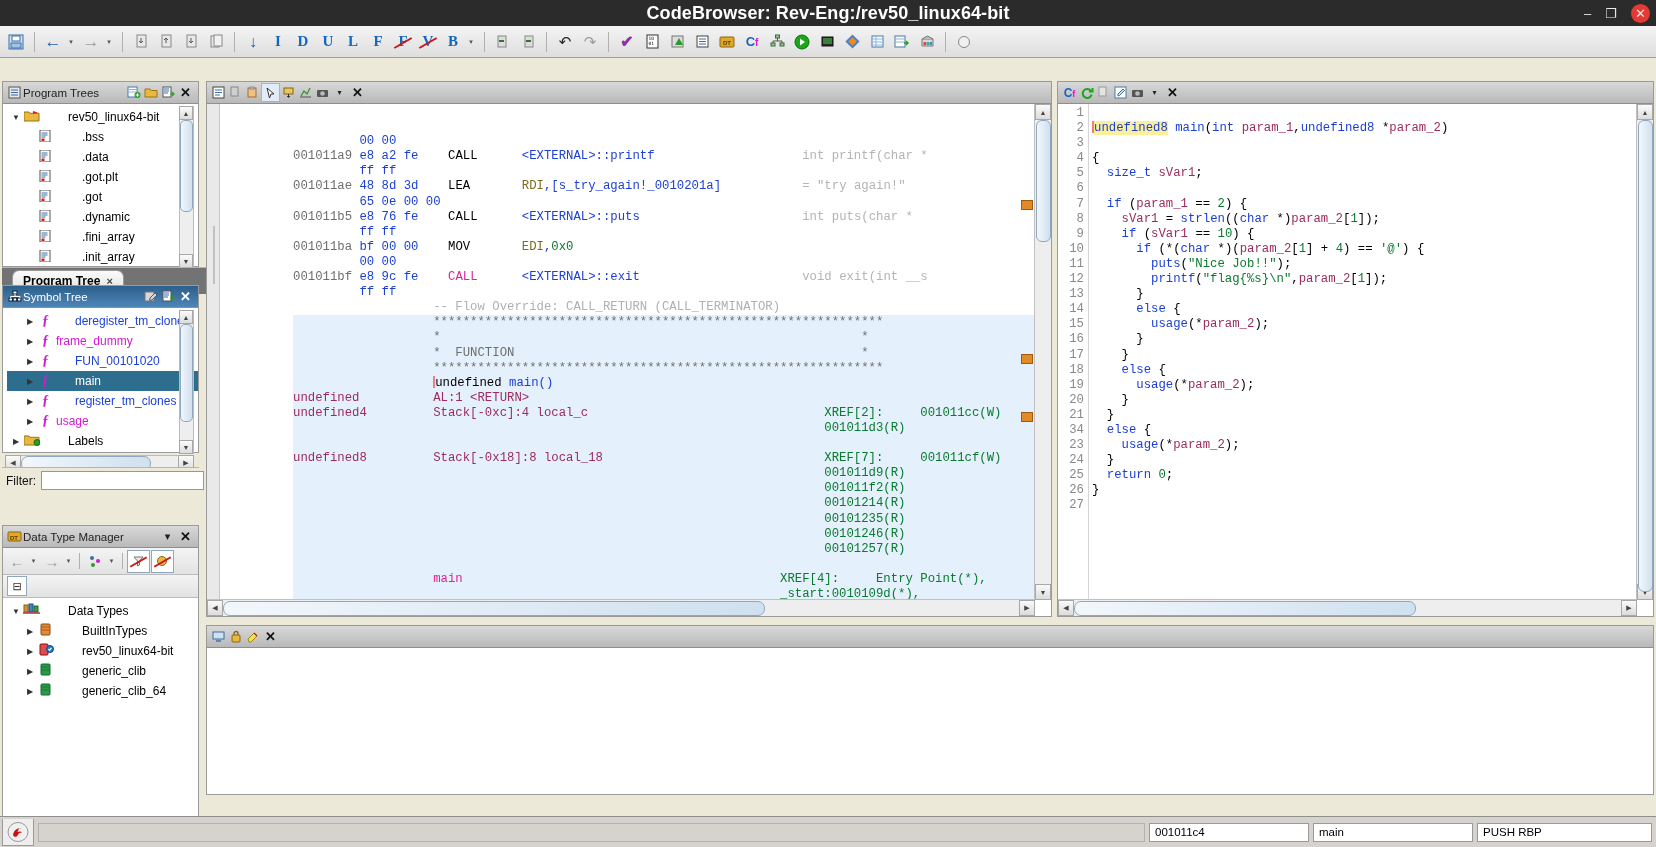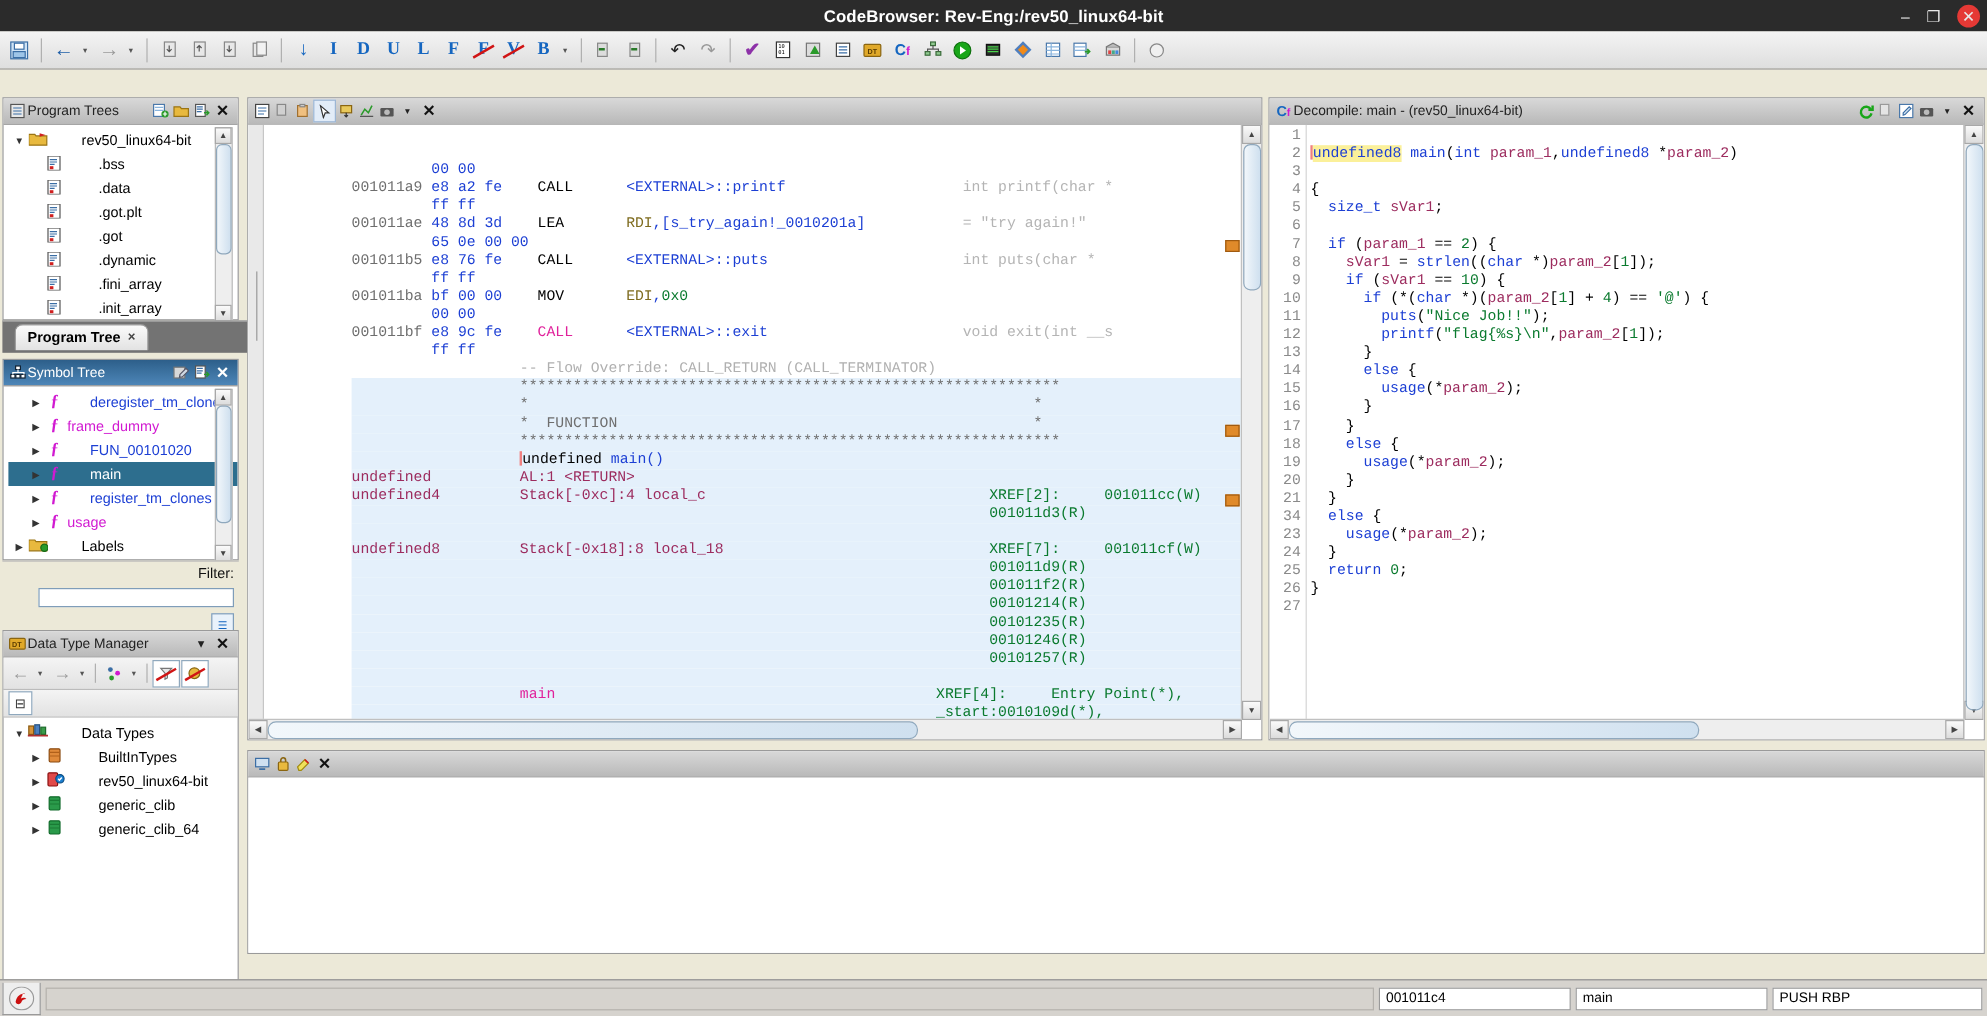--- a/index.html
+++ b/index.html
@@ -1,21 +1,21 @@
 <!DOCTYPE html>
 <html><head>
 <meta charset="utf-8">
 <style>
   html,body{margin:0;padding:0;}
   body{width:1656px;height:847px;background:#d4d0c8;font-family:"Liberation Sans",sans-serif;font-size:12px;overflow:hidden;}
   .win{position:relative;width:1656px;height:847px;background:#ece9d8;}
 
   
   .titlebar{height:26px;background:#2b2b2b;color:#fff;display:flex;align-items:center;justify-content:center;position:relative;}
-  .titlebar .t{font-size:14px;font-weight:bold;letter-spacing:.1px;}
+  .titlebar .t{font-size:18px;font-weight:bold;letter-spacing:.1px;}
   .winbtns{position:absolute;right:6px;top:0;height:26px;display:flex;align-items:center;gap:14px;}
   .winbtns span{font-size:13px;color:#e8e8e8;line-height:1;cursor:default;}
   .wclose{width:19px;height:19px;border-radius:50%;background:#e53935;color:#fff;display:flex;align-items:center;justify-content:center;font-size:12px;}
 
   
   .menubar{height:20px;background:linear-gradient(#fdfdfd,#e9e9e9);border-bottom:1px solid #b5b5b5;display:flex;align-items:center;padding-left:8px;gap:0px;}
   .menubar .mi{padding:2px 8px;font-size:12px;color:#111;cursor:default;}
   .menubar .mi u{text-decoration:underline;}
 
   
@@ -44,21 +44,21 @@
   .row{display:flex;align-items:center;height:20px;white-space:nowrap;padding-left:2px;cursor:default;}
   .row.sel{background:#2d6e8e;}
   .row.sel .lbl{color:#fff;}
   .tw{width:14px;text-align:center;font-size:8px;color:#333;}
   .ico{width:17px;display:inline-block;text-align:center;font-size:12px;}
   .lbl{padding-left:2px;}
   .c-blue{color:#1c3fd4;margin-left:19px;}
   .c-mag{color:#d11ad1;}
   .c-black{color:#000;padding-left:28px;}
 
-  .filterbar{display:flex;align-items:flex-end;gap:5px;padding:3px 4px;background:#ece9d8;border-top:1px solid #b5b5b5;flex-direction:column;}
+  .filterbar{display:flex;align-items:center;gap:5px;padding:3px 4px;background:#ece9d8;border-top:1px solid #b5b5b5;}
   .filterbar label{font-size:12px;color:#111;}
   .filterbar input{flex:1;height:17px;border:1px solid #7f9db9;font-size:12px;padding:0 3px;background:#fff;}
   .fbtn{width:17px;height:17px;border:1px solid #7f9db9;background:#e9f2fb;display:flex;align-items:center;justify-content:center;font-size:9px;color:#1566c0;cursor:default;}
 
   .tabstrip{height:26px;background:#737373;border-top:1px solid #b5b5b5;display:flex;align-items:center;padding-left:10px;font-weight:bold;}
   .tab{background:linear-gradient(#fbfbfb,#e2e2e2);border:1px solid #9a9a9a;border-bottom:none;border-radius:7px 7px 0 0;padding:3px 10px 4px 10px;font-size:12px;display:flex;align-items:center;gap:6px;cursor:default;}
   .tab .tx{font-size:11px;color:#444;}
 
   
   .code{font-family:"Liberation Mono",monospace;font-size:12.3px;line-height:15.1px;white-space:pre;}
@@ -439,21 +439,21 @@
       </div>
     </div>
 
     <div class="tabstrip" style="position:absolute;left:2px;top:190px;width:197px;">
       <div class="tab">
         <span>Program Tree</span>
         <span class="tx">×</span>
       </div>
     </div>
 
-    <div class="panel" style="left:2px;top:222px;width:197px;height:168px;">
+    <div class="panel" style="left:2px;top:208px;width:197px;height:168px;">
       <div class="phead active">
         <span class="hicon">
             <svg width="14" height="13" viewBox="0 0 14 13">
               <rect x="5" y="1" width="4" height="3" fill="#fff" stroke="#123"></rect>
               <rect x="1" y="8" width="3.5" height="3" fill="#fff" stroke="#123"></rect>
               <rect x="5.2" y="8" width="3.5" height="3" fill="#fff" stroke="#123"></rect>
               <rect x="9.4" y="8" width="3.5" height="3" fill="#fff" stroke="#123"></rect>
               <path d="M7 4v2.5M2.7 8V6.5h9.3V8" stroke="#fff" fill="none"></path>
             </svg>
           </span>
@@ -729,21 +729,20 @@
           <div class="sthumb" style="left:16px;top:1px;width:540px;height:13px;"></div>
         </div>
       </div>
     </div>
 
     <div class="panel" style="left:1057px;top:4px;width:597px;height:536px;">
       <div class="phead">
         <span class="hicon">
             <span style="font-size:12px;font-weight:bold;"><span style="color:#1566c0">C</span><span style="color:#d11ad1;font-size:9px">f</span></span>
           </span>
-        <span class="ptitle">Decompile: main -  (rev50_linux64-bit)</span>
         <span class="hicon">
             <svg width="14" height="14" viewBox="0 0 14 14">
               <path d="M11 5a4.5 4.5 0 1 0 .6 3.5" stroke="#19a619" stroke-width="2" fill="none"></path>
               <path d="M12.5 2v3.5H9" stroke="#19a619" stroke-width="2" fill="none"></path>
             </svg>
           </span>
         <span class="hicon">
             <svg width="13" height="13" viewBox="0 0 13 13">
               <rect x="2" y="1" width="7" height="9" fill="#e4e4e4" stroke="#999"></rect>
             </svg>

